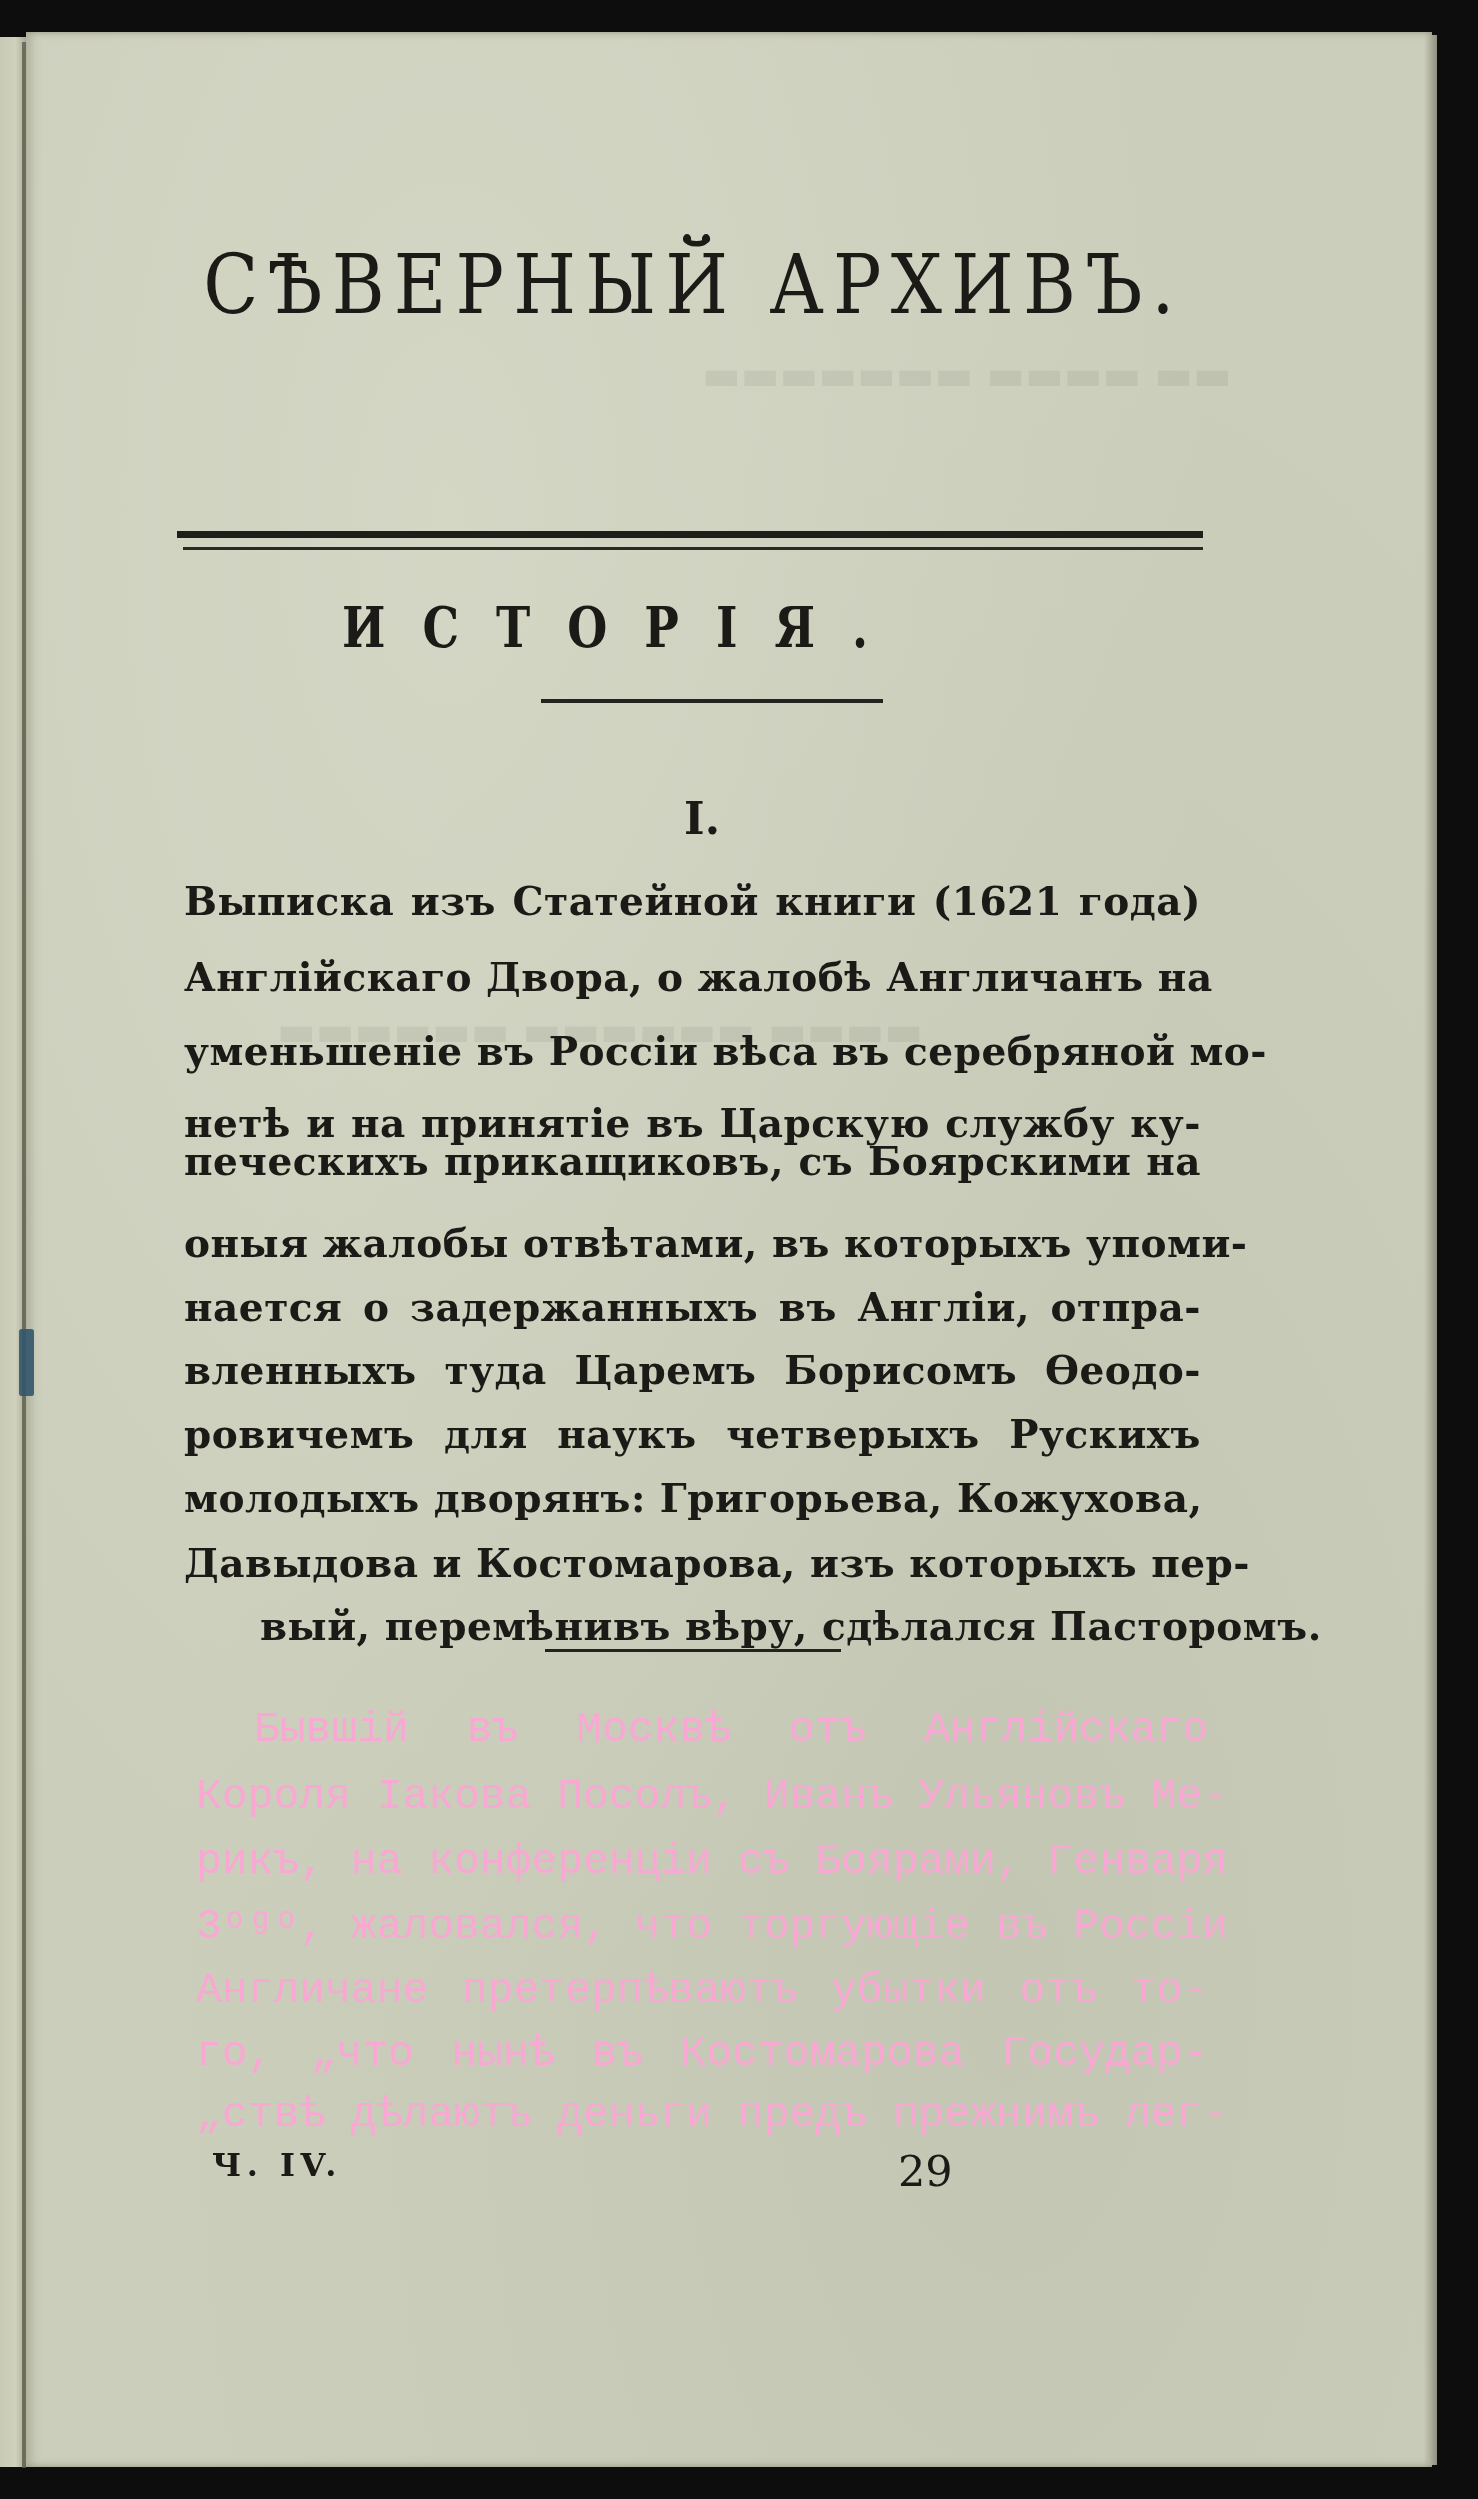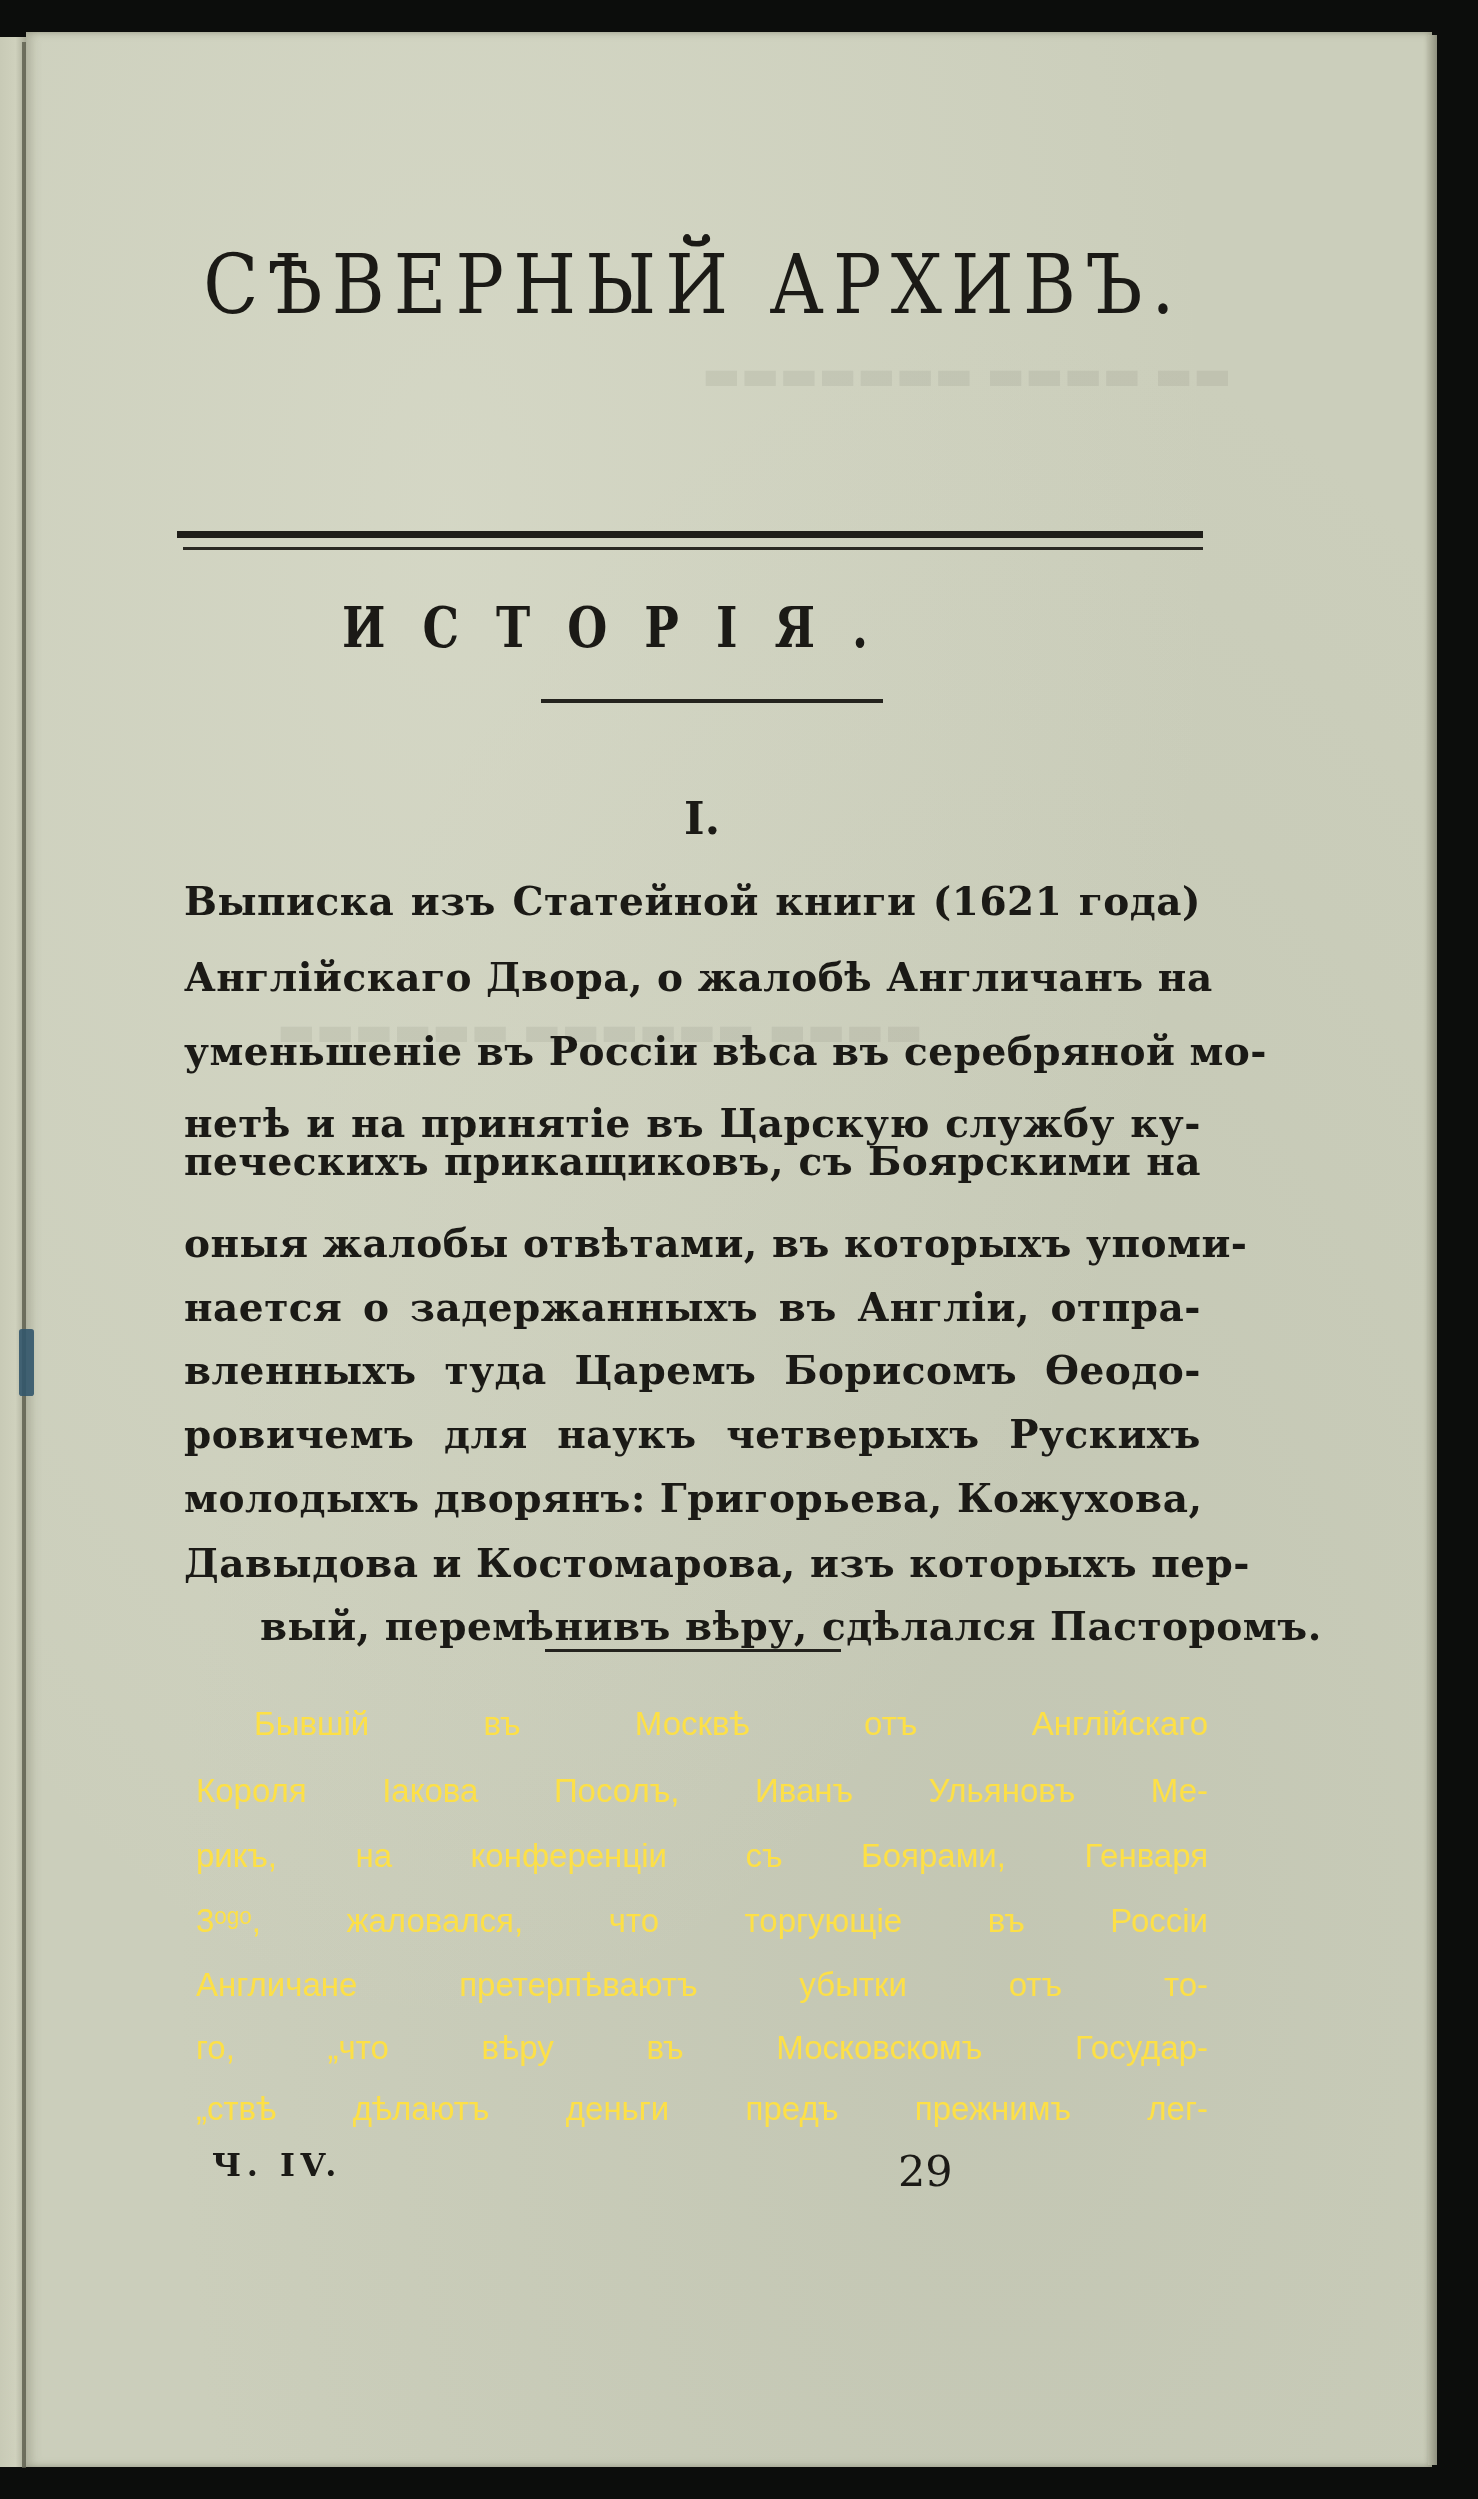--- a/index.html
+++ b/index.html
@@ -141,23 +141,23 @@
       transform-origin: left center;
     }
     .abstract-line.last {
       left: 236px;
       width: 943px;
     }
     .body-line {
       position: absolute;
       left: 196px;
       width: 1012px;
-      font-family: Liberation Sans, sans-serif;
-      font-size: 33px;
-      color: #fde047;
+      font-family: Liberation Mono, monospace;
+      font-size: 43px;
+      color: #f9a8d4;
       white-space: nowrap;
       text-align: justify;
       text-align-last: justify;
     }
     .body-line.indent {
       left: 254px;
       width: 954px;
     }
     .footer-part {
       left: 212px;
@@ -221,20 +221,20 @@
   </div>
 
   <div class="rule-short" style="left:545px; top:1649px; width:296px; height:2.8px;"></div>
 
   <div>
     <div class="body-line indent" style="top:1705px;">Бывшій въ Москвѣ отъ Англійскаго</div>
     <div class="body-line" style="top:1772px;">Короля Іакова Посолъ, Иванъ Ульяновъ Ме-</div>
     <div class="body-line" style="top:1837px;">рикъ, на конференціи съ Боярами, Генваря</div>
     <div class="body-line" style="top:1902px;">3ᵒᵍᵒ, жаловался, что торгующіе въ Россіи</div>
     <div class="body-line" style="top:1966px;">Англичане претерпѣваютъ убытки отъ то-</div>
-    <div class="body-line" style="top:2029px;">го, „что вѣру въ Московскомъ Государ-</div>
+    <div class="body-line" style="top:2029px;">го, „что нынѣ въ Костомарова Государ-</div>
     <div class="body-line" style="top:2090px;">„ствѣ дѣлаютъ деньги предъ прежнимъ лег-</div>
   </div>
 
   <div class="txt footer-part">Ч. IV.</div>
   <div class="txt footer-sig">29</div>
 </div>
 
 
 </body></html>

